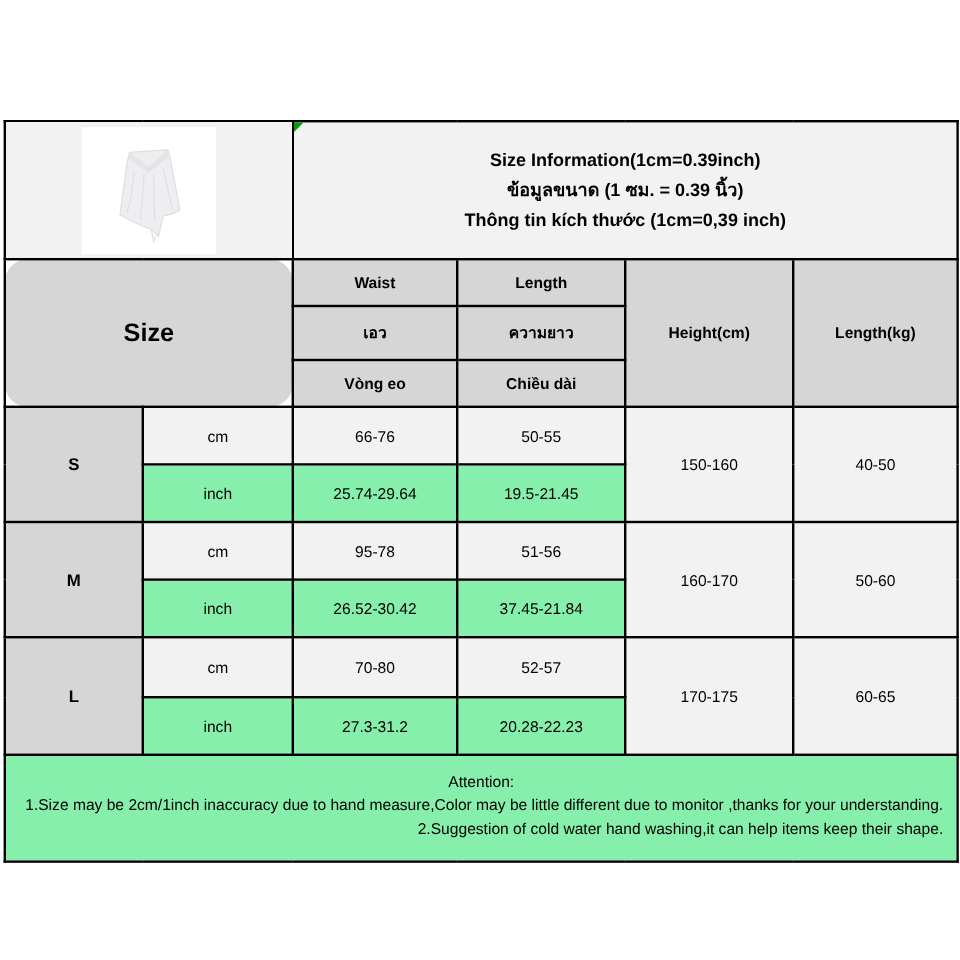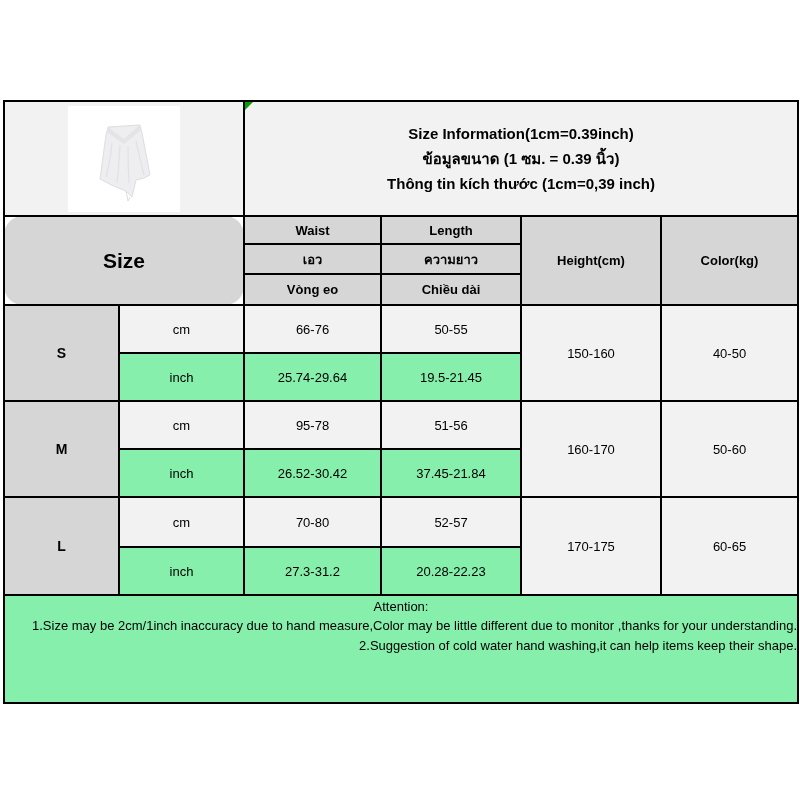--- a/index.html
+++ b/index.html
@@ -15,21 +15,21 @@
     position: absolute;
     left: 3px; top: 100px;
     width: 794px; height: 594px;
     border-collapse: collapse;
     table-layout: fixed;
   }
   .size-table td {
     border: 2px solid #000;
     text-align: center;
     vertical-align: middle;
-    padding: 0;
+    padding: 11px;
     overflow: hidden;
   }
   .fill-light { background: #f2f2f2; }
   .fill-gray  { background: #d6d6d6; }
   .fill-white { background: #86efac; }
 
   .title-cell div { font-weight: bold; font-size: 15px; line-height: 25px; }
 
   .size-big { font-weight: bold; font-size: 21px; border-radius: 19px; }
   .hdr      { font-weight: bold; font-size: 13px; }
@@ -93,21 +93,21 @@
       <div>ข้อมูลขนาด (1 ซม. = 0.39 นิ้ว)</div>
       <div>Thông tin kích thước (1cm=0,39 inch)</div>
     </td>
   </tr>
 
   <tr style="height:28px">
     <td colspan="2" rowspan="3" class="fill-gray size-big">Size</td>
     <td class="fill-gray hdr">Waist</td>
     <td class="fill-gray hdr">Length</td>
     <td rowspan="3" class="fill-gray hdr">Height(cm)</td>
-    <td rowspan="3" class="fill-gray hdr">Color(kg)</td>
+    <td rowspan="3" class="fill-gray hdr">Length(kg)</td>
   </tr>
   <tr style="height:30px">
     <td class="fill-gray hdr">เอว</td>
     <td class="fill-gray hdr">ความยาว</td>
   </tr>
   <tr style="height:31px">
     <td class="fill-gray hdr">Vòng eo</td>
     <td class="fill-gray hdr">Chiều dài</td>
   </tr>
 
@@ -146,21 +146,21 @@
     <td class="fill-light val">52-57</td>
     <td rowspan="2" class="fill-light val">170-175</td>
     <td rowspan="2" class="fill-light val">60-65</td>
   </tr>
   <tr style="height:48px">
     <td class="fill-white unit">inch</td>
     <td class="fill-white val">27.3-31.2</td>
     <td class="fill-white val">20.28-22.23</td>
   </tr>
 
-  <tr style="height:108px">
+  <tr style="height:89px">
     <td colspan="6" class="fill-white attention-cell">
       <div class="att-title">Attention:</div>
       <div class="att-line">1.Size may be 2cm/1inch inaccuracy due to hand measure,Color may be little different due to monitor ,thanks for your understanding.</div>
       <div class="att-line">2.Suggestion of cold water hand washing,it can help items keep their shape.</div>
     </td>
   </tr>
 </tbody>
   </table>
 
 </body></html>

